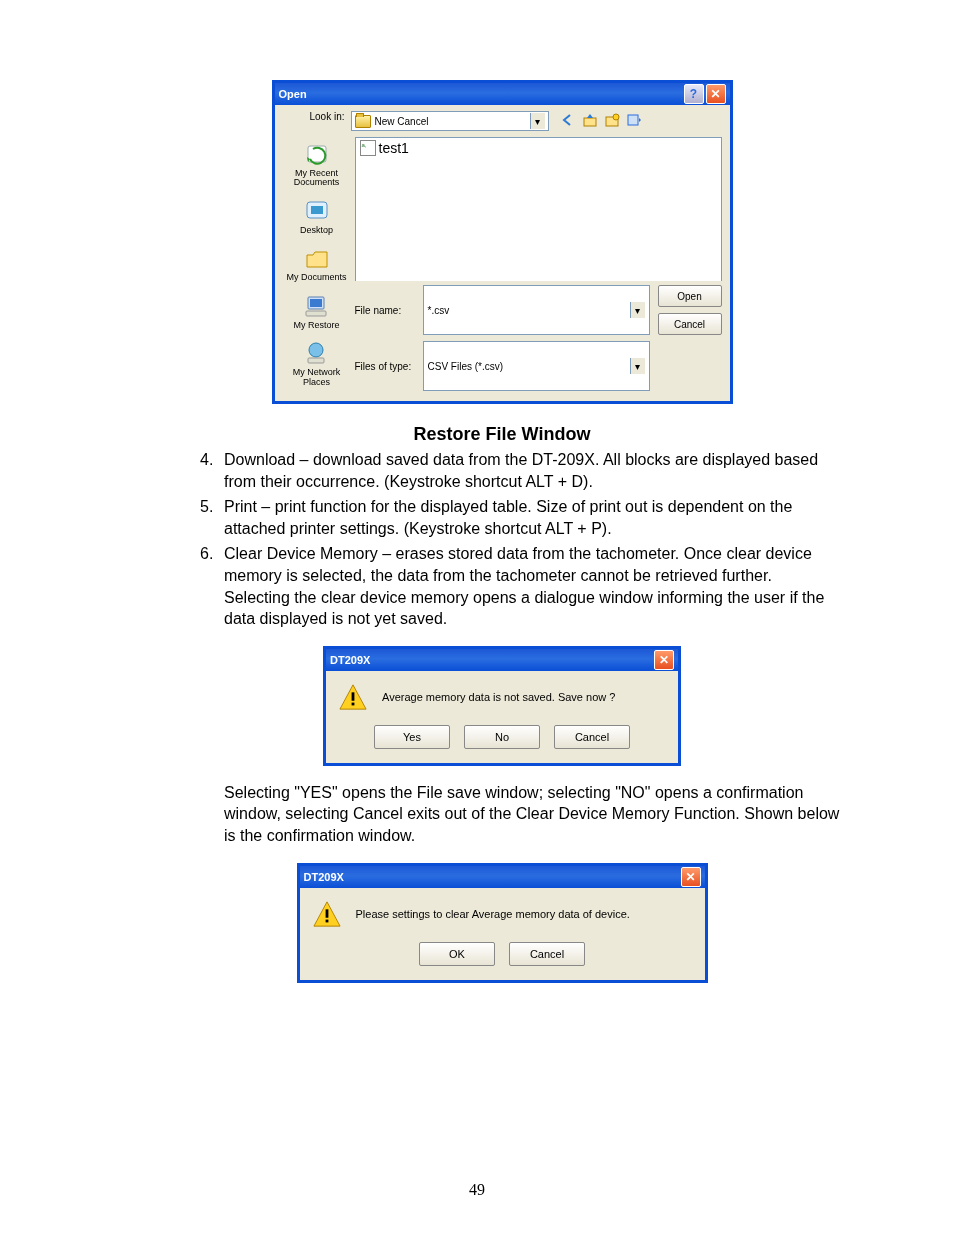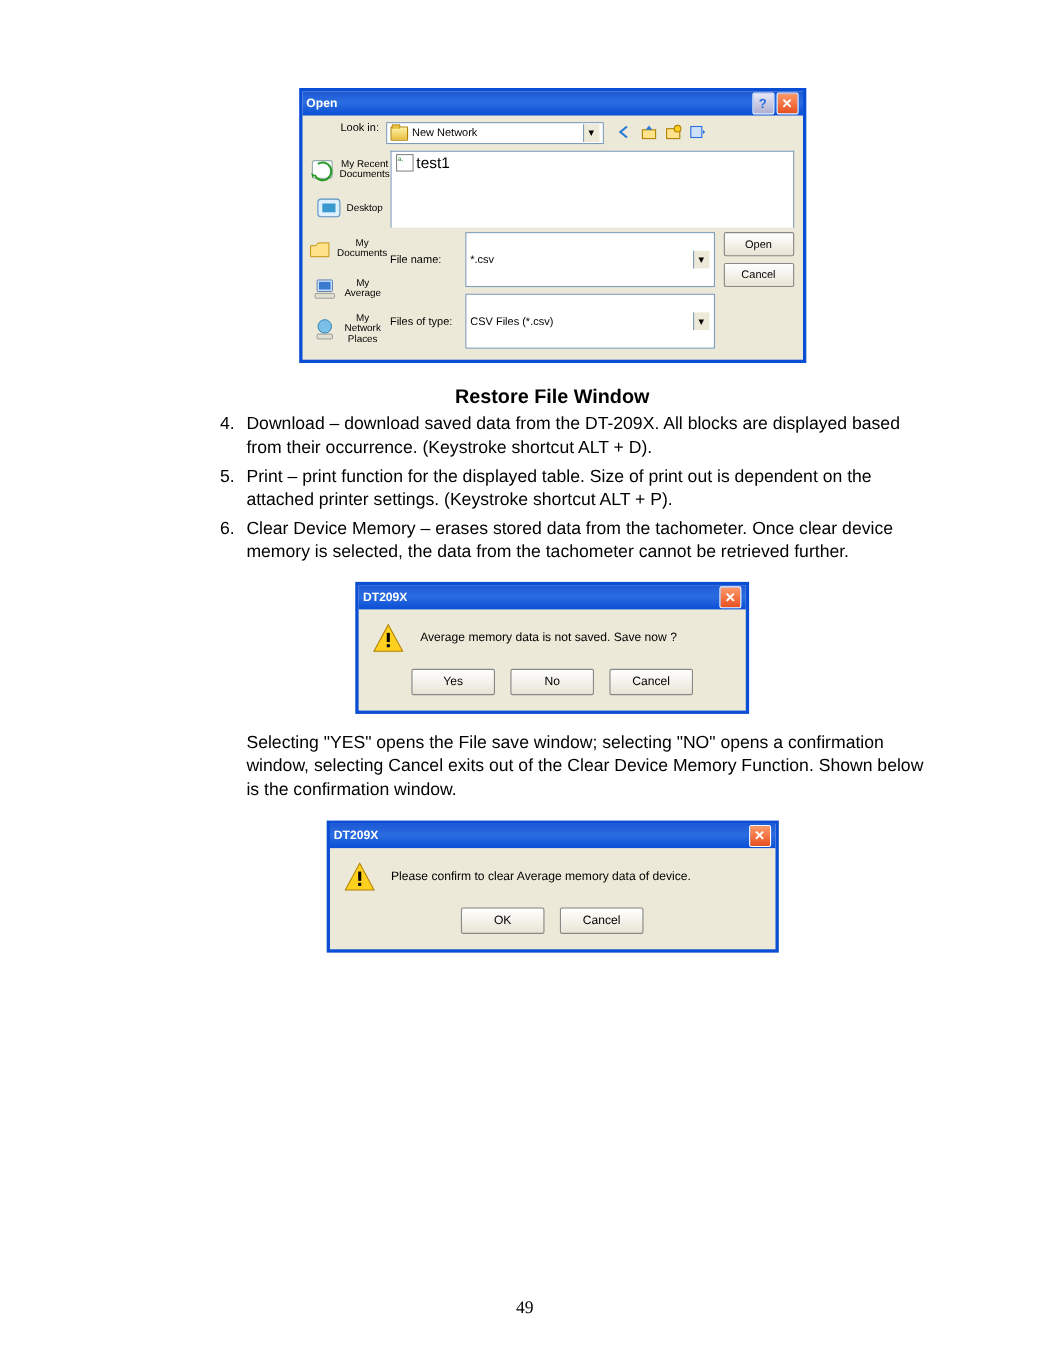--- a/index.html
+++ b/index.html
@@ -119,21 +119,21 @@
     width: 68px;
     display: flex;
     flex-direction: column;
     align-items: center;
     gap: 10px;
     padding: 4px 0;
     background: #ece9d8;
     font-size: 9px;
     text-align: center;
   }
-  .place { display: flex; flex-direction: row; align-items: center; gap: 2px; cursor: default; }
+  .place { display: flex; flex-direction: column; align-items: center; gap: 2px; cursor: default; }
   .place-icon { width: 28px; height: 26px; display: flex; align-items: center; justify-content: center; }
   .place-label { line-height: 1.05; }
 
   .file-pane {
     flex: 1;
     background: #fff;
     border: 1px solid #7f9db9;
     border-bottom: none;
     height: 215px;
     padding: 2px 4px;
@@ -239,21 +239,21 @@
       <div class="title-btns">
         <div class="title-btn">?</div>
         <div class="title-btn close">✕</div>
       </div>
     </div>
     <div class="open-body">
       <div class="lookin-row">
         <div class="lookin-label">Look in:</div>
         <div class="combo">
           <span class="folder-icon"></span>
-          <span>New Network</span>
+          <span>New Cancel</span>
           <span class="drop">▾</span>
         </div>
         <div class="nav-icons">
           <div class="nav-ico">
             <svg viewBox="0 0 16 16">
                 <path d="M10 3 L4 8 L10 13" fill="none" stroke="#2a7ad6" stroke-width="2"></path>
               </svg>
           </div>
           <div class="nav-ico">
             <svg viewBox="0 0 16 16">
@@ -307,21 +307,21 @@
             <div class="place-label">My Documents</div>
           </div>
           <div class="place">
             <div class="place-icon">
               <svg viewBox="0 0 28 26">
                   <rect x="6" y="4" width="16" height="12" rx="1" fill="#cde0f8" stroke="#5a80b0"></rect>
                   <rect x="8" y="6" width="12" height="8" fill="#3a7ad0"></rect>
                   <rect x="4" y="18" width="20" height="5" rx="1" fill="#e0e0d0" stroke="#999"></rect>
                 </svg>
             </div>
-            <div class="place-label">My Average</div>
+            <div class="place-label">My Restore</div>
           </div>
           <div class="place">
             <div class="place-icon">
               <svg viewBox="0 0 28 26">
                   <circle cx="14" cy="10" r="7" fill="#7ac0e8" stroke="#2a80b0"></circle>
                   <rect x="6" y="18" width="16" height="5" rx="1" fill="#e0e0d0" stroke="#999"></rect>
                 </svg>
             </div>
             <div class="place-label" style="white-space: pre-line;">My Network
 Places</div>
@@ -362,21 +362,21 @@
       </div>
     </div>
   </div>
 
   <div class="caption">Restore File Window</div>
 
   <ol class="doc-list">
     <li><span class="num">4.</span><span>Download – download saved data from the DT-209X. All blocks are displayed based from their occurrence.  (Keystroke shortcut ALT + D).</span></li>
     <li><span class="num">5.</span><span>Print – print function for the displayed table.  Size of print out is dependent on the attached printer settings. (Keystroke shortcut ALT + P).</span></li>
     <li><span class="num">6.</span><span>Clear Device Memory – erases stored data from the tachometer. Once clear device memory is selected, the data from the tachometer cannot be retrieved further.</span><br>
-        </li>
+        <span>Selecting the clear device memory opens a dialogue window informing the user if the data displayed is not yet saved.</span></li>
   </ol>
 
   <div class="msgbox mb1">
     <div class="titlebar">
       <span class="titlebar-text">DT209X</span>
       <div class="title-btns">
         <div class="title-btn close">✕</div>
       </div>
     </div>
     <div class="msg-body">
@@ -405,21 +405,21 @@
         <div class="title-btn close">✕</div>
       </div>
     </div>
     <div class="msg-body">
       <div class="msg-row">
         <svg class="warn-icon" viewBox="0 0 32 30">
           <path d="M16 2 L30 28 L2 28 Z" fill="#ffd020" stroke="#b08000" stroke-width="1"></path>
           <rect x="14.5" y="10" width="3" height="9" fill="#000"></rect>
           <rect x="14.5" y="21" width="3" height="3" fill="#000"></rect>
         </svg>
-        <span class="msg-text">Please confirm to clear Average memory data of device.</span>
+        <span class="msg-text">Please settings to clear Average memory data of device.</span>
       </div>
       <div class="msg-btns">
         <div class="winbtn">OK</div>
         <div class="winbtn">Cancel</div>
       </div>
     </div>
   </div>
 
   <div class="page-num">49</div>
 </div>

